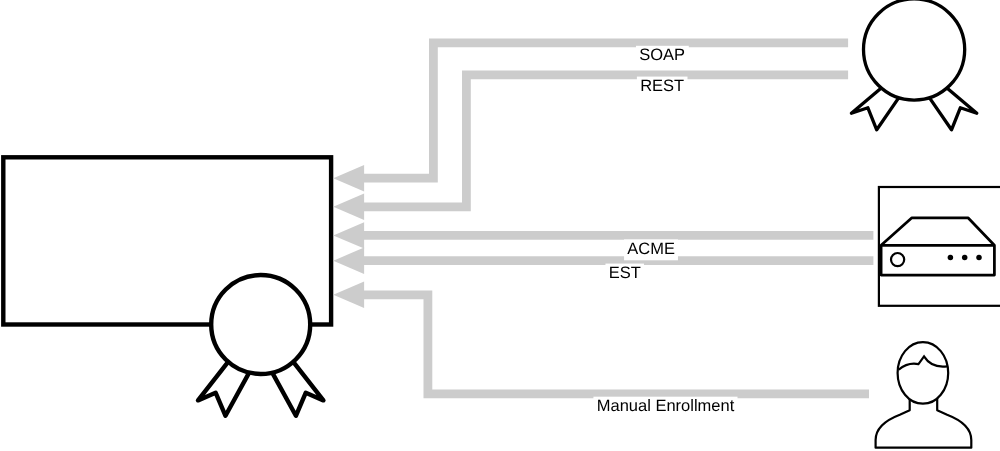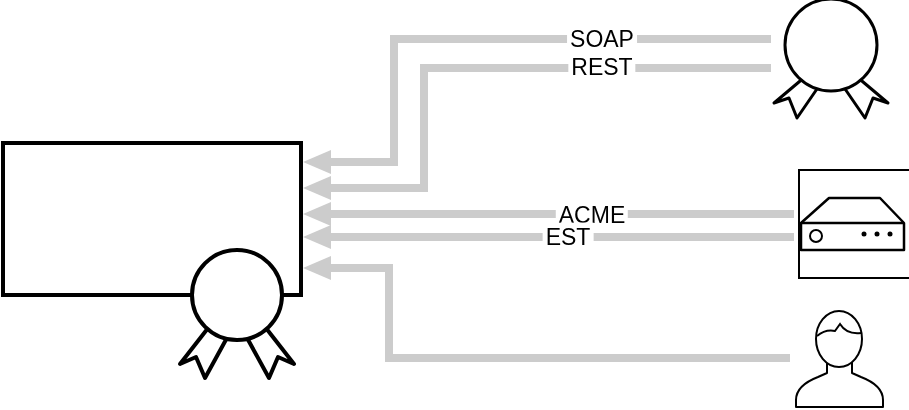--- a/index.html
+++ b/index.html
@@ -13,24 +13,25 @@
   }
   .canvas > svg { position:absolute; left:0; top:0; }
   .conn  { fill:none; stroke: var(--connector, #cccccc); stroke-width:8; }
   .arrow { fill: var(--connector, #cccccc); stroke:none; }
   .shape { fill:#ffffff; stroke: var(--ink, #000000); }
   .label {
     position:absolute;
     transform: translate(-50%, -50%);
     background: var(--labelbg, #ffffff);
     color: var(--labeltext, #000000);
-    font-size: 23px;
+    font-size: 15px;
     line-height: 1.25;
     padding: 0 3px;
     white-space: nowrap;
+    margin-top: 12px;
   }
 </style>
 </head>
 <body>
 
 <div class="canvas">
   <svg width="909" height="410" viewBox="0 0 909 410" aria-hidden="true">
 
     <g>
       <rect class="shape" x="3" y="143" width="298" height="152" stroke-width="4"></rect>
@@ -86,13 +87,14 @@
       <path class="shape" stroke-width="2" stroke-linejoin="round" d="M 796 407 L 796 400 C 796 389 805 382 818 377 L 827 373 L 827 356 L 852 356 L 852 373 L 861 377 C 874 382 883 389 883 400 L 883 407 Z"></path>
       <ellipse class="shape" cx="839" cy="339" rx="23" ry="28" stroke-width="2"></ellipse>
       <path fill="none" stroke="#000000" stroke-width="2" d="M 817 336 C 823 331 830 330 835 331 L 840 324 C 845 332 853 334 861 333"></path>
     </g>
   </svg>
 
   <span class="label" style="left:602px; top:39px">SOAP</span>
   <span class="label" style="left:592px; top:215px">ACME</span>
   <span class="label" style="left:602px; top:67px">REST</span>
   <span class="label" style="left:568px; top:237px">EST</span>
+  <span class="label" style="left:605px; top:358px">Manual Enrollment</span>
 </div>
 
 </body></html>

